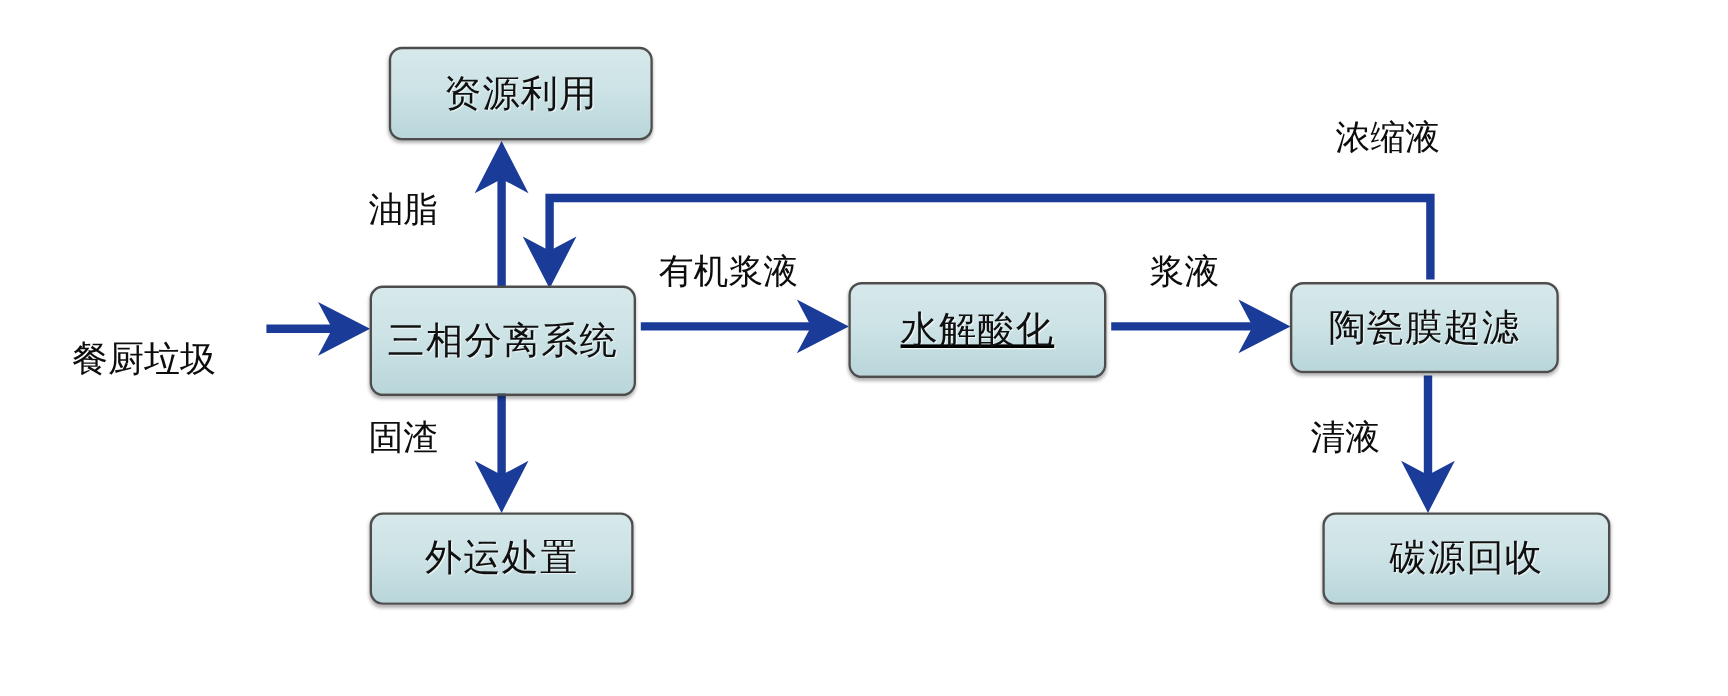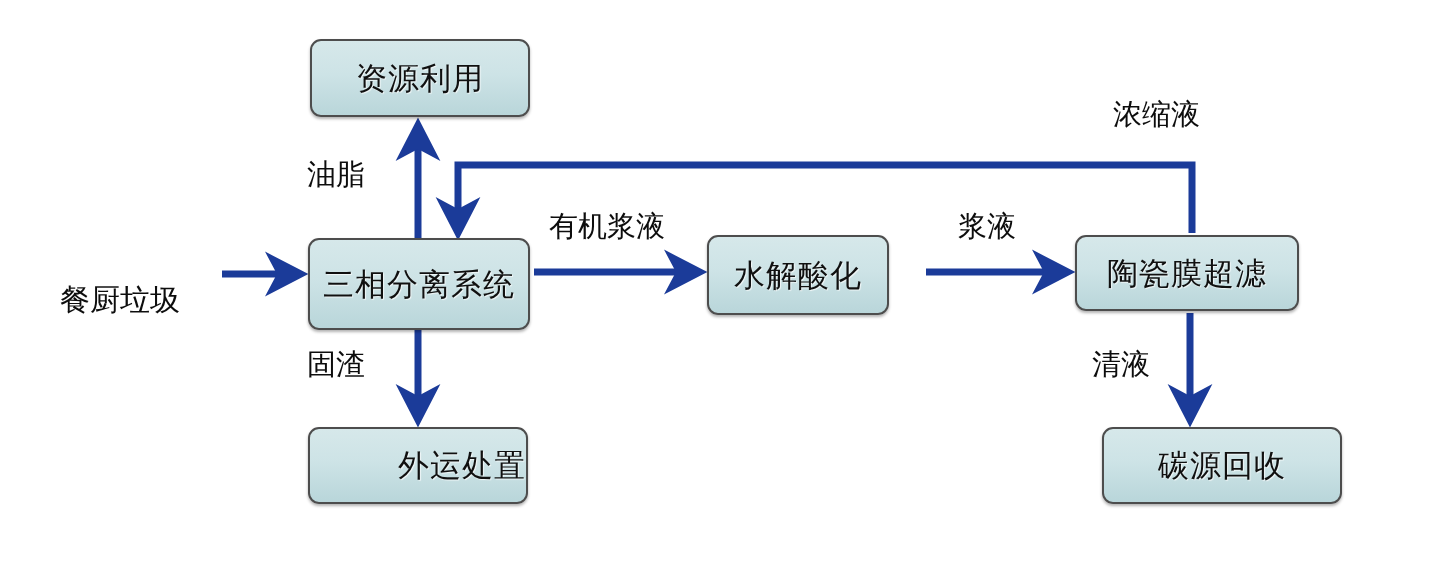--- a/index.html
+++ b/index.html
@@ -91,37 +91,37 @@
 
     <g>
       <path d="M1192,233 L1192,165 L458,165 L458,232" fill="none" stroke="#1b3b99" stroke-width="7" stroke-linejoin="miter" marker-end="url(#ah)"></path>
     </g>
 
     <g>
       <line x1="1190" y1="313" x2="1190" y2="419" stroke="#1b3b99" stroke-width="7" marker-end="url(#ah)"></line>
     </g>
   </svg>
 
-  <div class="node" style="left:310px; top:39px; width:220px; height:78px;">
+  <div class="node" style="left:324px; top:39px; width:220px; height:78px;">
     <span class="node-label">资源利用</span>
   </div>
 
   <div class="node" style="left:308px; top:238px; width:222px; height:92px;">
     <span class="node-label">三相分离系统</span>
   </div>
 
-  <div class="node" style="left:707px; top:235px; width:182px; height:80px;">
+  <div class="node" style="left:707px; top:235px; width:215px; height:80px;text-decoration:underline;">
     <span class="node-label">水解酸化</span>
   </div>
 
   <div class="node" style="left:1075px; top:235px; width:224px; height:76px;">
     <span class="node-label">陶瓷膜超滤</span>
   </div>
 
-  <div class="node" style="left:308px; top:427px; width:220px; height:77px;justify-content:flex-end;">
+  <div class="node" style="left:308px; top:427px; width:220px; height:77px;">
     <span class="node-label">外运处置</span>
   </div>
 
   <div class="node" style="left:1070px; top:427px; width:240px; height:77px;margin-left:32px;">
     <span class="node-label">碳源回收</span>
   </div>
 
   <div class="edge-label bold" style="left:60px; top:257px;">餐厨垃圾</div>
 
   <div class="edge-label" style="left:307px; top:160px;">油脂</div>

